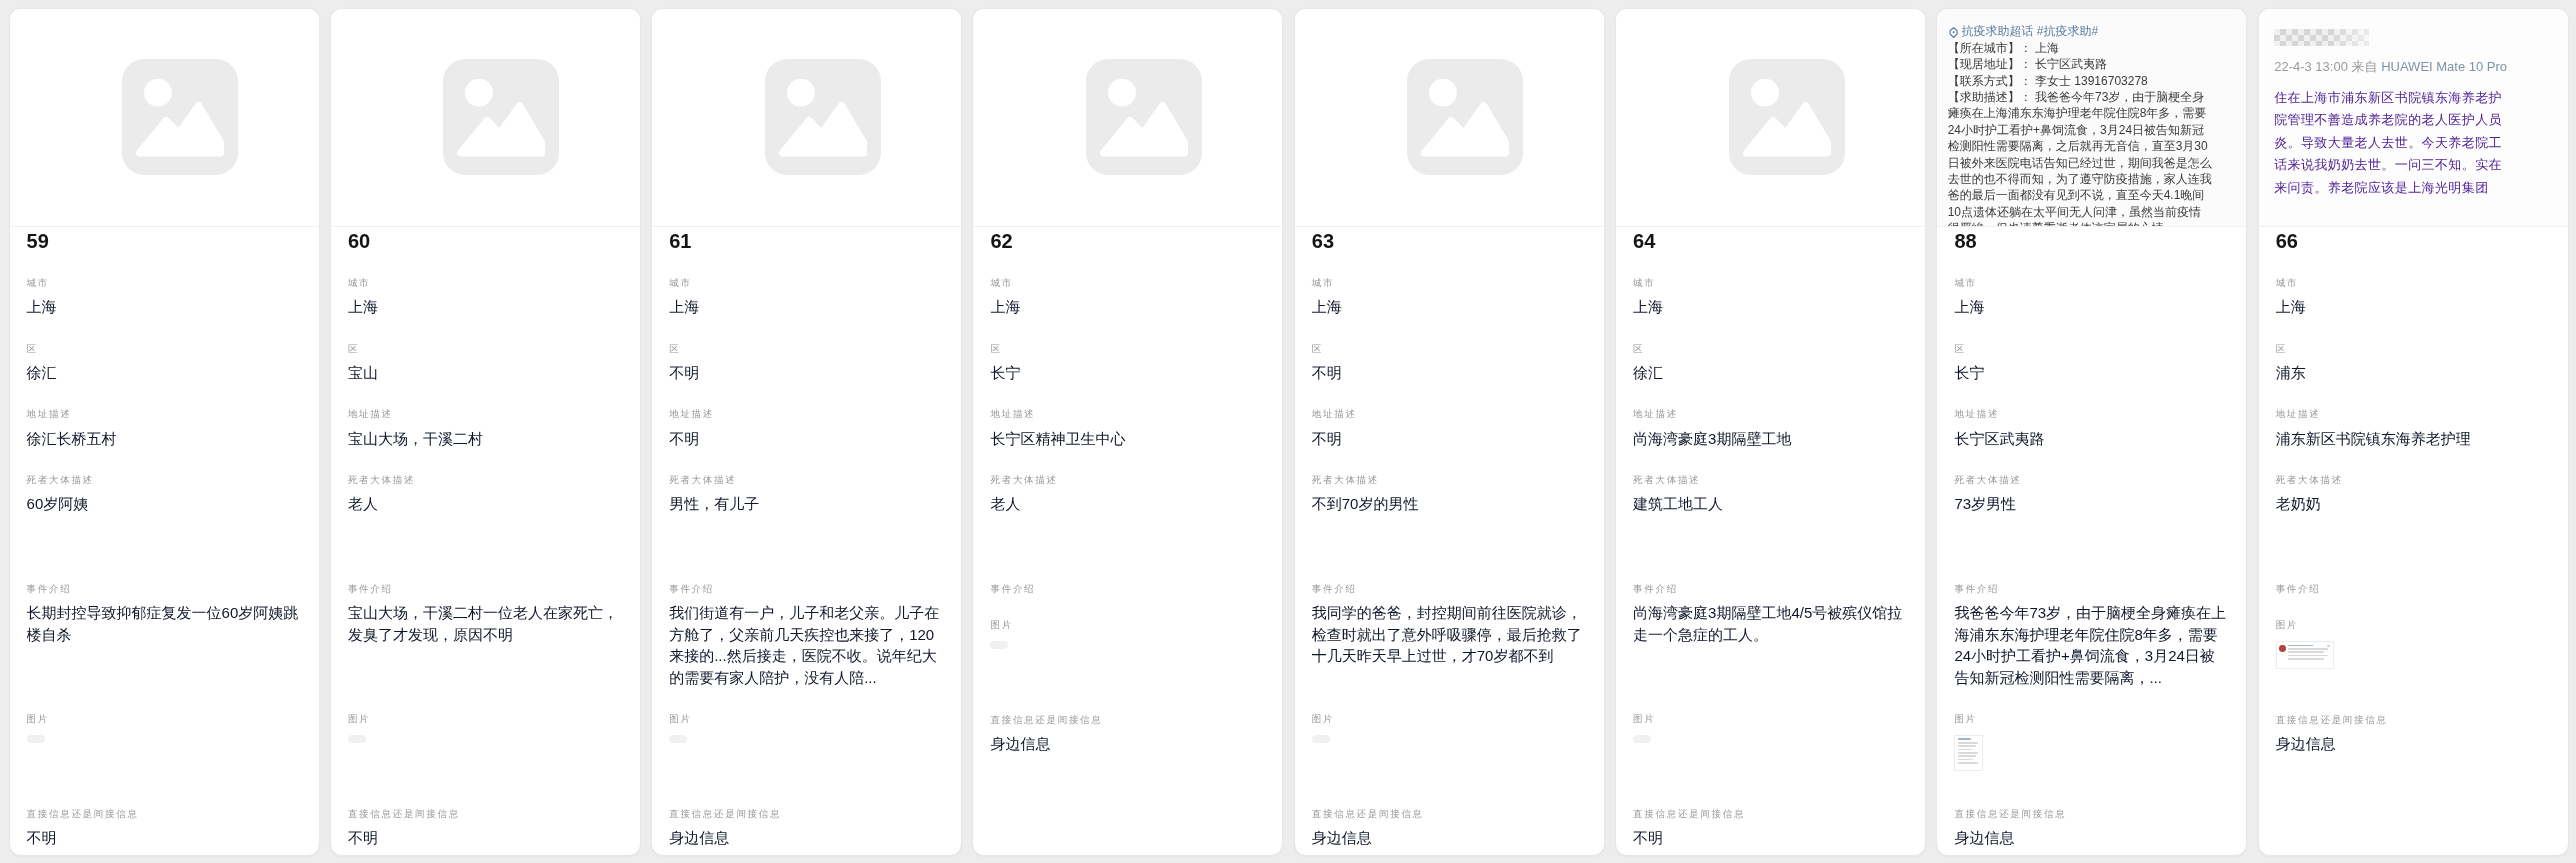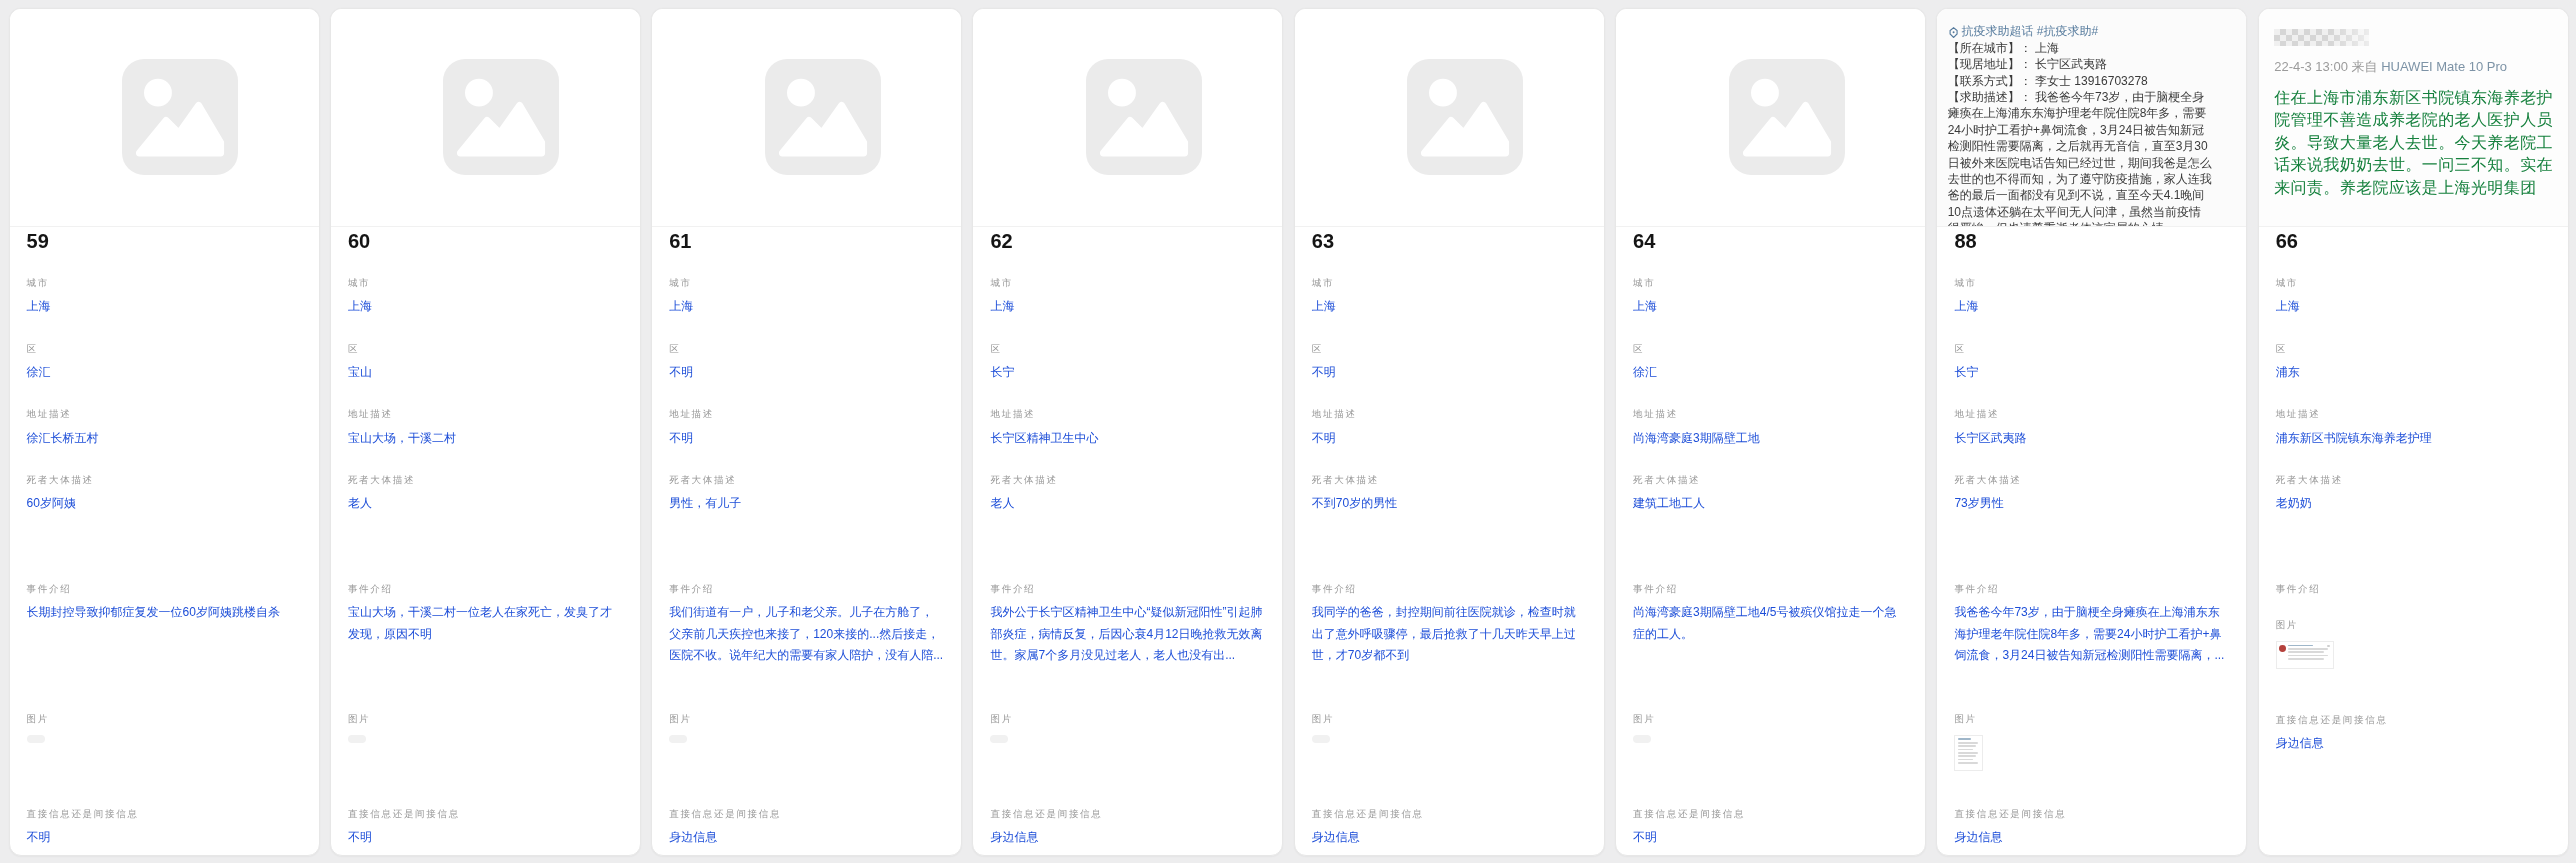--- a/index.html
+++ b/index.html
@@ -18,21 +18,21 @@
   }
   .hero{
     height:217px;flex:0 0 217px;border-bottom:0.9px solid #f1f1f1;
     display:flex;align-items:center;justify-content:center;
     overflow:hidden;position:relative;background:#fff;padding-left:32px;
   }
   .body{padding:0 17px 12px;flex:1;box-sizing:border-box;}
   .num{margin-top:4px;font-size:20px;line-height:21.5px;font-weight:600;color:#151515;}
   .field{margin-top:26px;}
   .flabel{font-size:9.5px;line-height:10.3px;color:#979797;letter-spacing:1.7px;}
-  .fvalue{margin-top:7.8px;font-size:12px;line-height:21.5px;color:#1d4ed8;}
+  .fvalue{margin-top:7.8px;font-size:15px;line-height:21.5px;color:#0f172a;}
   .v1{min-height:21.5px;}
   .vd{min-height:65px;}
   .ve{height:86px;overflow:hidden;}
   .imgbox{margin-top:10.3px;height:48px;}
   .chip{width:18px;height:7.8px;border-radius:4.3px;background:#f1f1f1;margin-top:6.9px;}
   
   .ph-icon{width:116px;height:116px;}
   
   .shot65{
     position:absolute;inset:0;background:#fbfbfb;
@@ -50,21 +50,21 @@
   .mosaic{
     width:95px;height:17px;margin-bottom:12px;
     background:
       linear-gradient(90deg,rgba(255,255,255,0) 60%,rgba(255,255,255,.55)),
       repeating-conic-gradient(#d6d6d6 0 25%,#f0f0f0 0 50%);
     background-size:100% 100%,12px 12px;
   }
   .ts{font-size:13px;color:#9b9b9b;margin-bottom:11.2px;white-space:nowrap;}
   .ts .dev{color:#7d93a6;}
   .shot66 .bline{
-    font-size:16px;line-height:22.4px;color:#15803d;
+    font-size:13px;line-height:22.4px;color:#4c1d95;
     letter-spacing:0.4px;white-space:nowrap;overflow:hidden;
   }
   
   .thumb{border:0.9px solid #ececec;background:#fff;box-sizing:border-box;margin-top:5.2px;
     padding:2.6px;display:flex;flex-direction:column;gap:1.7px;}
   .thumb65{width:28.4px;height:36px;}
   .thumb66{width:58px;height:28.4px;position:relative;padding-left:11.2px;}
   .tb{height:1.7px;background:#d9d9d9;border-radius:0.9px;}
   .tb.blue{background:#9fb6c9;width:60%;}
   .av-dot{position:absolute;left:2.6px;top:2.6px;width:6.9px;height:6.9px;border-radius:50%;background:#b5413c;}
@@ -225,21 +225,20 @@
         <div class="field">
           <div class="flabel">地址描述</div>
           <div class="fvalue v1">长宁区精神卫生中心</div>
         </div>
         <div class="field">
           <div class="flabel">死者大体描述</div>
           <div class="fvalue vd">老人</div>
         </div>
         <div class="field">
           <div class="flabel">事件介绍</div>
-          <div class="fvalue ve">我外公于长宁区精神卫生中心“疑似新冠阳性”引起肺部炎症，病情反复，后因心衰4月12日晚抢救无效离世。家属7个多月没见过老人，老人也没有出...</div>
         </div>
         <div class="field">
           <div class="flabel">图片</div>
           <div class="imgbox">
             <div class="chip"></div>
           </div>
         </div>
         <div class="field">
           <div class="flabel">直接信息还是间接信息</div>
           <div class="fvalue v1">身边信息</div>

